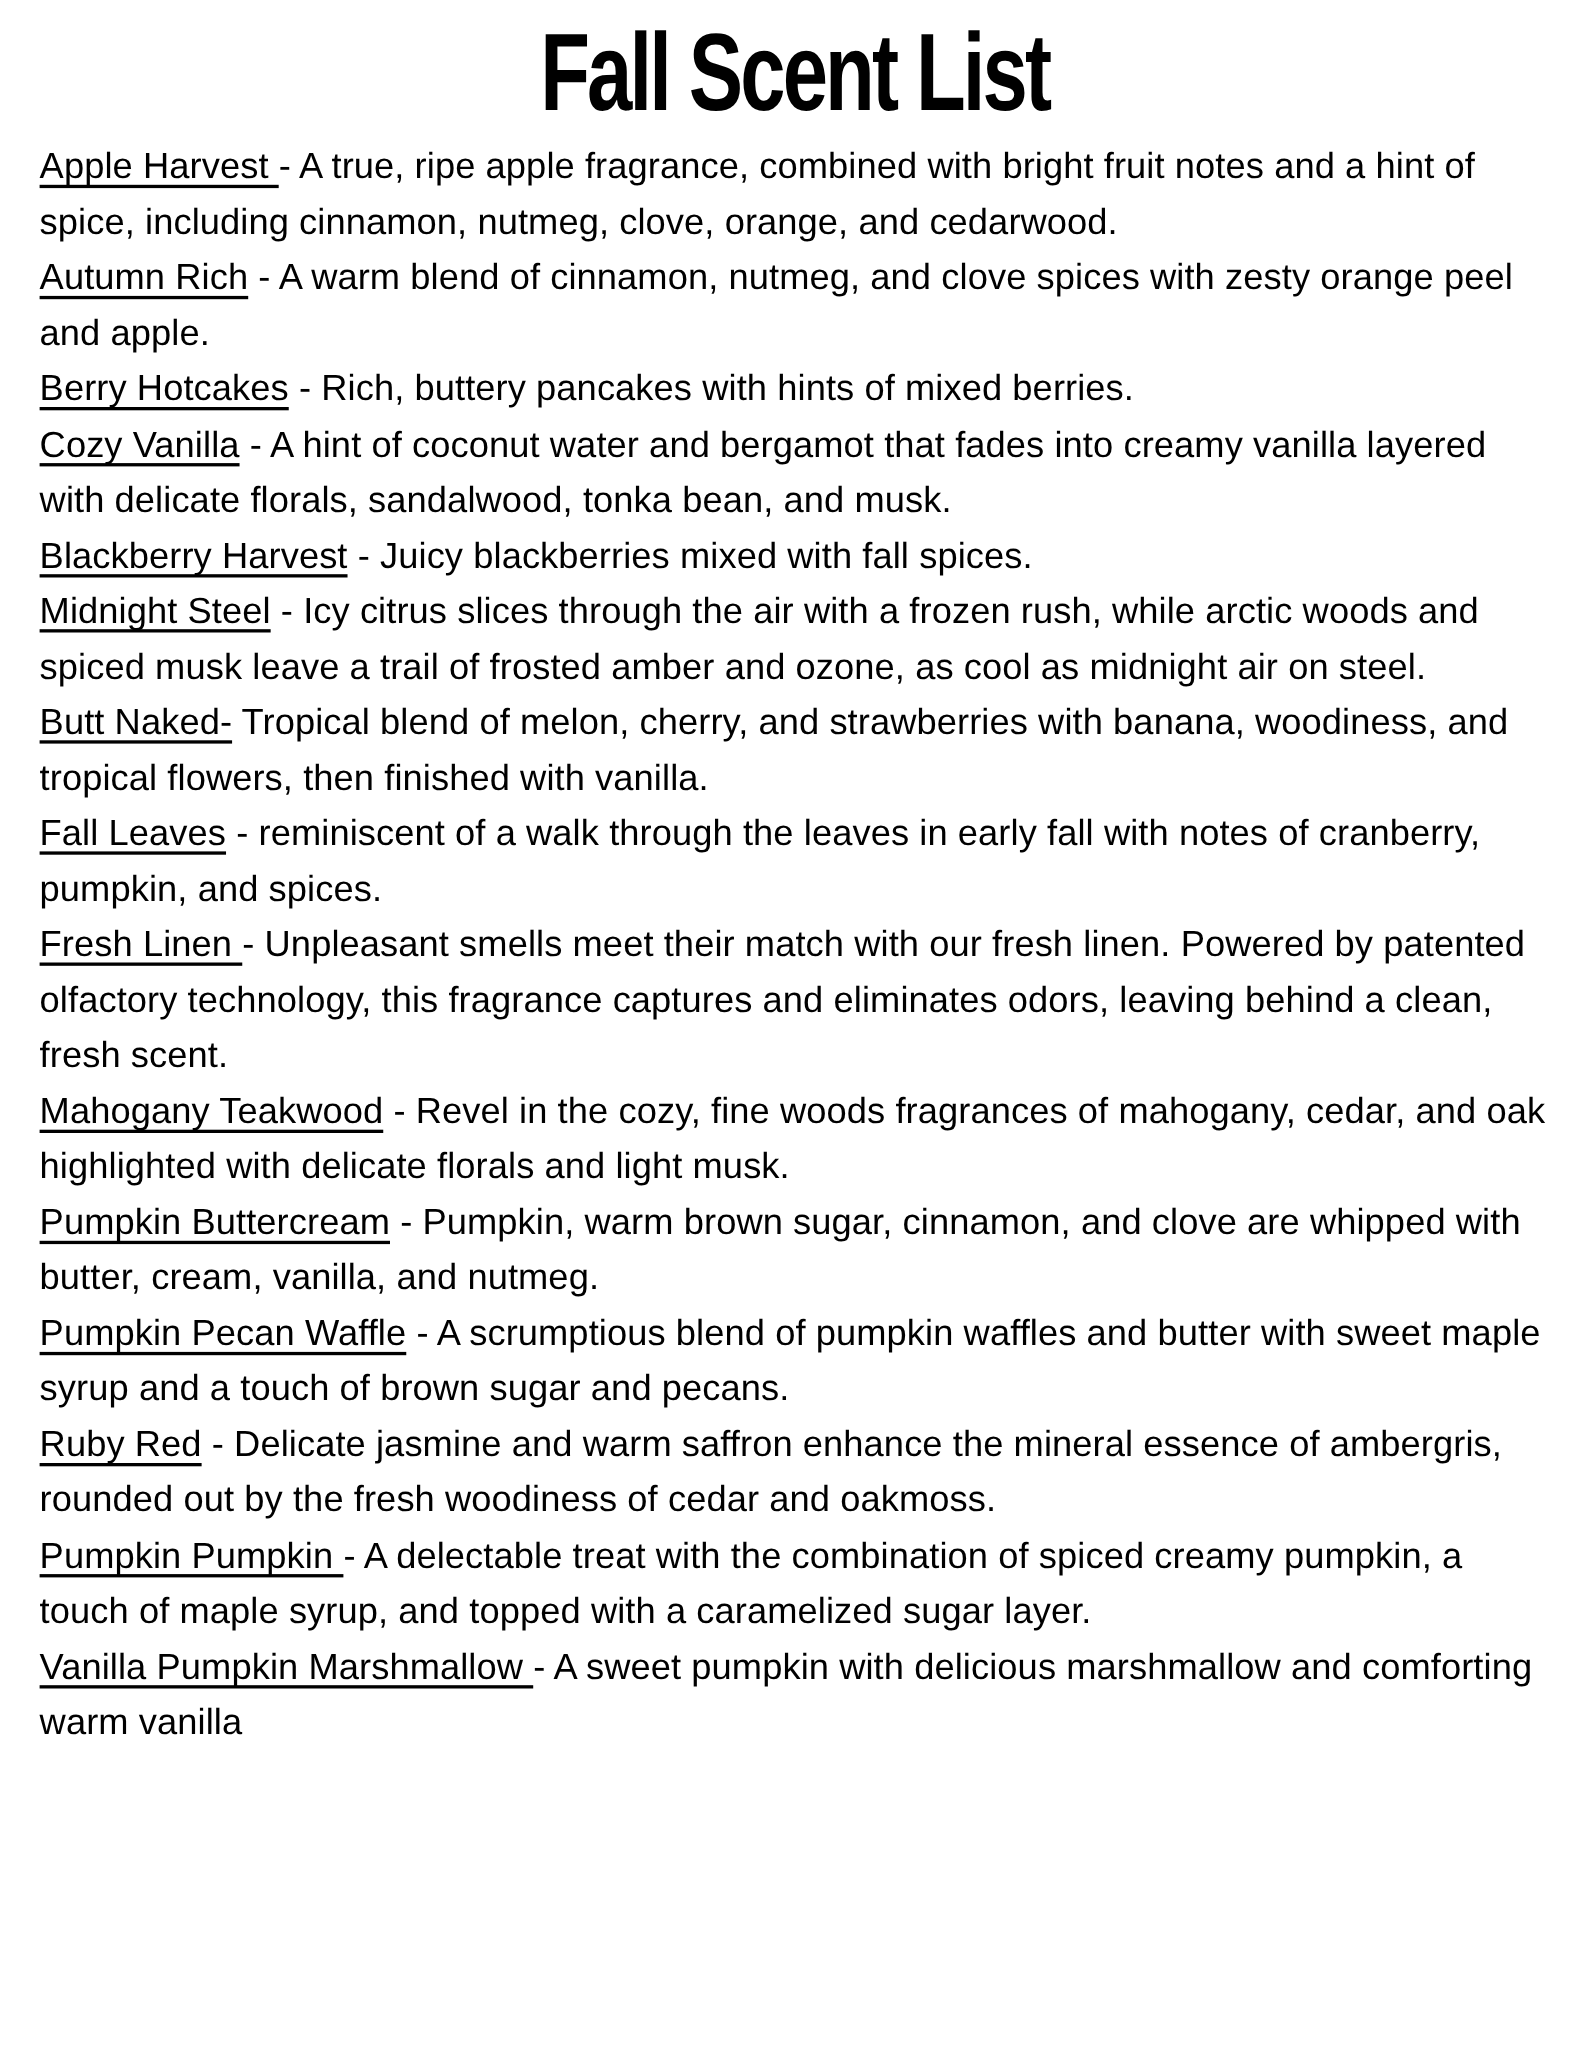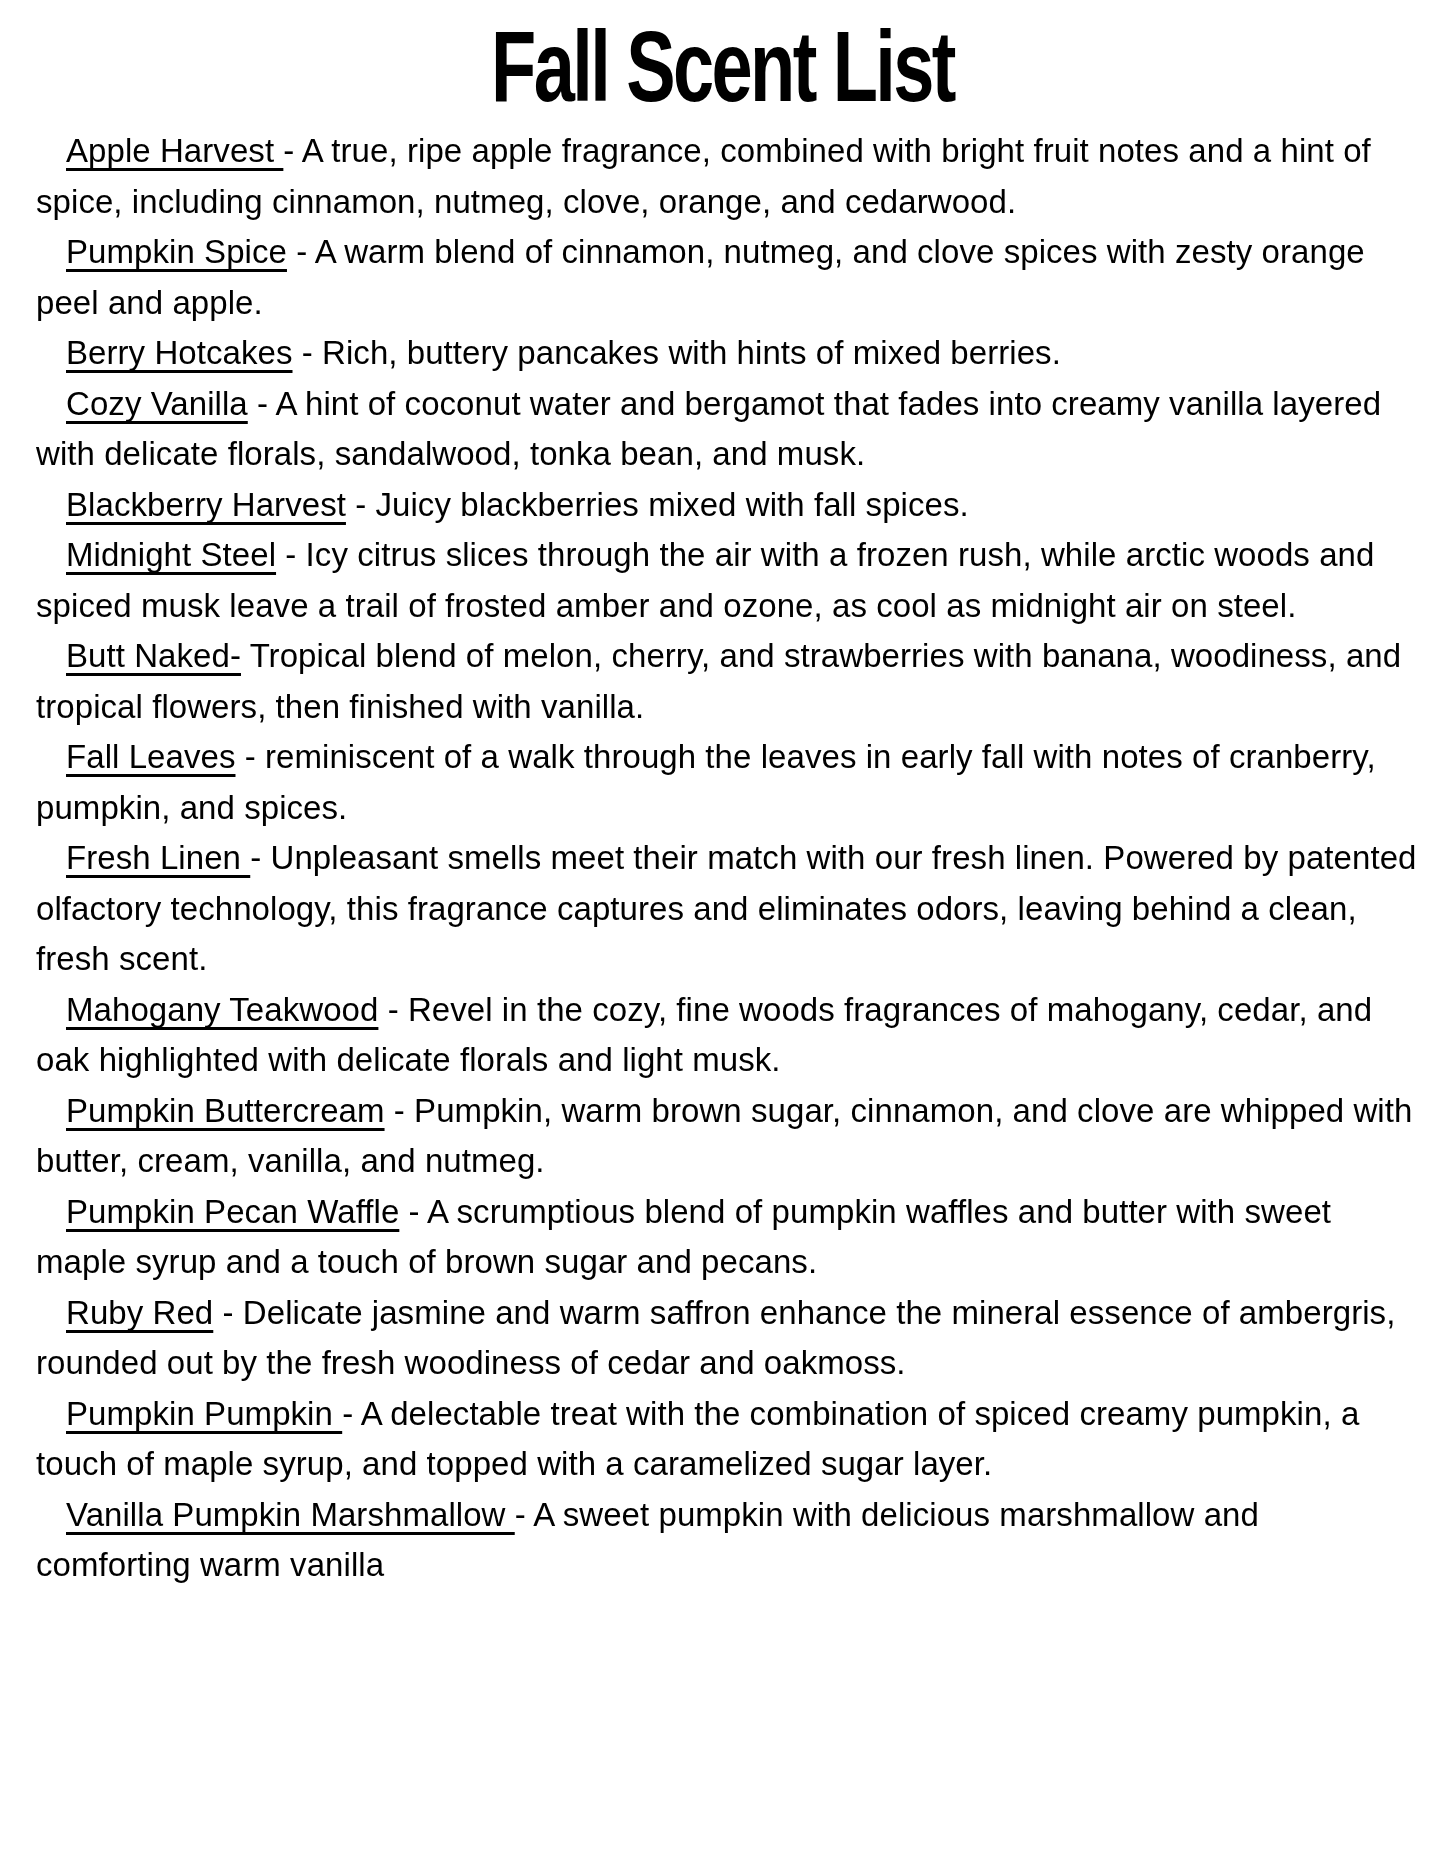--- a/index.html
+++ b/index.html
@@ -38,31 +38,30 @@
   }
   .scent {
     margin: 0;
     padding: 0;
   }
   .nm {
     text-decoration: underline;
     text-decoration-thickness: 3px;
     text-underline-offset: 6px;
     text-decoration-skip-ink: none;
-    margin-left: 30px;
   }
 </style>
 </head>
 <body>
 
 <div class="page">
   <h1 class="title">Fall Scent List</h1>
   <div class="scent-list">
     <p class="scent"><span class="nm">Apple Harvest </span><span>- </span><span>A true, ripe apple fragrance, combined with bright fruit notes and a hint of spice, including cinnamon, nutmeg, clove, orange, and cedarwood.</span></p>
-    <p class="scent"><span class="nm">Pumpkin Spice</span><span> - </span><span>A warm blend of cinnamon, nutmeg, and clove spices with zesty orange peel and apple.</span></p>
+    <p class="scent"><span class="nm">Autumn Rich</span><span> - </span><span>A warm blend of cinnamon, nutmeg, and clove spices with zesty orange peel and apple.</span></p>
     <p class="scent"><span class="nm">Berry Hotcakes</span><span> - </span><span>Rich, buttery pancakes with hints of mixed berries.</span></p>
     <p class="scent"><span class="nm">Cozy Vanilla</span><span> - </span><span>A hint of coconut water and bergamot that fades into creamy vanilla layered with delicate florals, sandalwood, tonka bean, and musk.</span></p>
     <p class="scent"><span class="nm">Blackberry Harvest</span><span> - </span><span>Juicy blackberries mixed with fall spices.</span></p>
     <p class="scent"><span class="nm">Midnight Steel</span><span> - </span><span>Icy citrus slices through the air with a frozen rush, while arctic woods and spiced musk leave a trail of frosted amber and ozone, as cool as midnight air on steel.</span></p>
     <p class="scent"><span class="nm">Butt Naked-</span><span> </span><span>Tropical blend of melon, cherry, and strawberries with banana, woodiness, and tropical flowers, then finished with vanilla.</span></p>
     <p class="scent"><span class="nm">Fall Leaves</span><span> - </span><span>reminiscent of a walk through the leaves in early fall with notes of cranberry, pumpkin, and spices.</span></p>
     <p class="scent"><span class="nm">Fresh Linen </span><span>- </span><span>Unpleasant smells meet their match with our fresh linen. Powered by patented olfactory technology, this fragrance captures and eliminates odors, leaving behind a clean, fresh scent.</span></p>
     <p class="scent"><span class="nm">Mahogany Teakwood</span><span> - </span><span>Revel in the cozy, fine woods fragrances of mahogany, cedar, and oak highlighted with delicate florals and light musk.</span></p>
     <p class="scent"><span class="nm">Pumpkin Buttercream</span><span> - </span><span>Pumpkin, warm brown sugar, cinnamon, and clove are whipped with butter, cream, vanilla, and nutmeg.</span></p>
     <p class="scent"><span class="nm">Pumpkin Pecan Waffle</span><span> - </span><span>A scrumptious blend of pumpkin waffles and butter with sweet maple syrup and a touch of brown sugar and pecans.</span></p>

